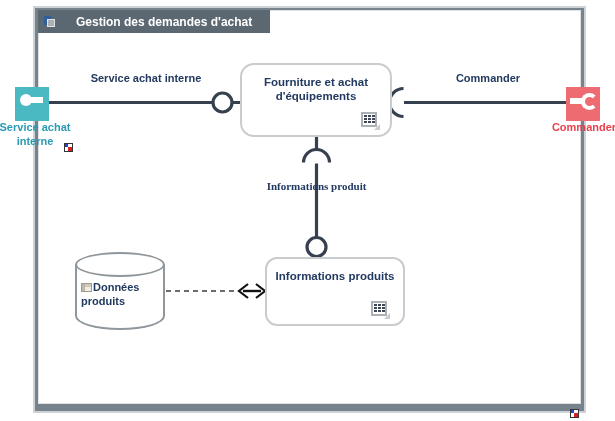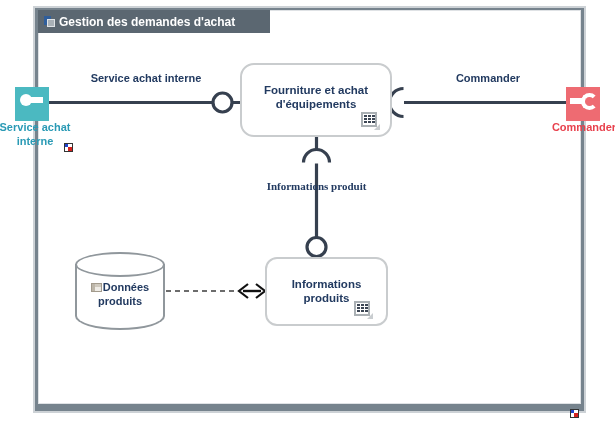--- a/index.html
+++ b/index.html
@@ -19,21 +19,21 @@
     background: #fff;
     border: 3px solid #76838d;
     border-top-width: 2px;
     border-bottom-width: 7px;
     box-shadow: 0 0 0 2px #cdd2d6, inset 0 0 0 1px #dfe2e5;
   }
   .titlebar {
     position: absolute; left: 38px; top: 10px;
     width: 232px; height: 23px;
     background: #5b6771;
-    display: flex; align-items: center; gap: 4px;
+    display: flex; align-items: center; gap: 21px;
     padding: 0 6px;
   }
   .title-text { color:#fff; font-weight:700; font-size:12px; white-space:nowrap; }
   .tab-icon { position:relative; width:11px; height:11px; flex:0 0 auto; }
   .tab-icon::before {
     content:""; position:absolute; left:0; top:0; width:7px; height:9px;
     background:#2f5e9b;
     clip-path: polygon(0 0,100% 0,100% 40%,48% 40%,48% 100%,0 100%);
   }
   .tab-icon::after {
@@ -49,23 +49,23 @@
   .lbl-service   { left: 66px;  top: 72px;  width: 160px; }
   .lbl-commander { left: 410px; top: 72px;  width: 156px; }
   .lbl-info      { left: 236px; top: 180px; width: 161px; font-family: Liberation Serif, serif; }
 
   
   .fn-box {
     position: absolute; background: #fff;
     border: 2px solid #c9ccce; border-radius: 14px;
   }
   .main-fn { left: 240px; top: 63px;  width: 152px; height: 74px; }
-  .info-fn { left: 265px; top: 257px; width: 123px; height: 69px; border-radius: 12px; }
+  .info-fn { left: 265px; top: 257px; width: 140px; height: 69px; border-radius: 12px; }
   .fn-label {
-    margin-top: 19px; padding: 0 8px;
+    margin-top: 11px; padding: 0 8px;
     text-align: center; color: #223a60;
     font-weight: 700; font-size: 11.5px; line-height: 1.2;
   }
   .grid-icon {
     position: absolute; width: 16px; height: 15px;
     border: 2px solid #aab0b4; background: #fff;
   }
   .main-fn .grid-icon { right: 13px; bottom: 8px; }
   .info-fn .grid-icon { right: 16px; bottom: 8px; }
   .grid-icon::before {
@@ -115,21 +115,21 @@
     position:absolute; left:0; right:0; top:12px; bottom:0;
     background:#fff; border:2px solid #90979c; border-top:none;
     border-radius: 0 0 45px 45px / 0 0 14px 14px;
   }
   .cyl-top {
     position:absolute; left:0; right:0; top:0; height:25px;
     background:#fff; border:2px solid #90979c; border-radius:50%;
   }
   .cyl-label {
     position:absolute; left:6px; right:6px; top:28px;
-    text-align:center; color:#223a60; font-weight:700;
+    color:#223a60; font-weight:700;
     font-size:11px; line-height:1.3;
   }
   .table-icon {
     display:inline-block; width:11px; height:9px; vertical-align:-1px;
     margin-right:1px; border:1px solid #a29a8c;
     background: linear-gradient(#cfc9be 0 3px, #efece6 3px);
     box-shadow: inset 3px 0 0 #bdb6a9;
   }
 
   

